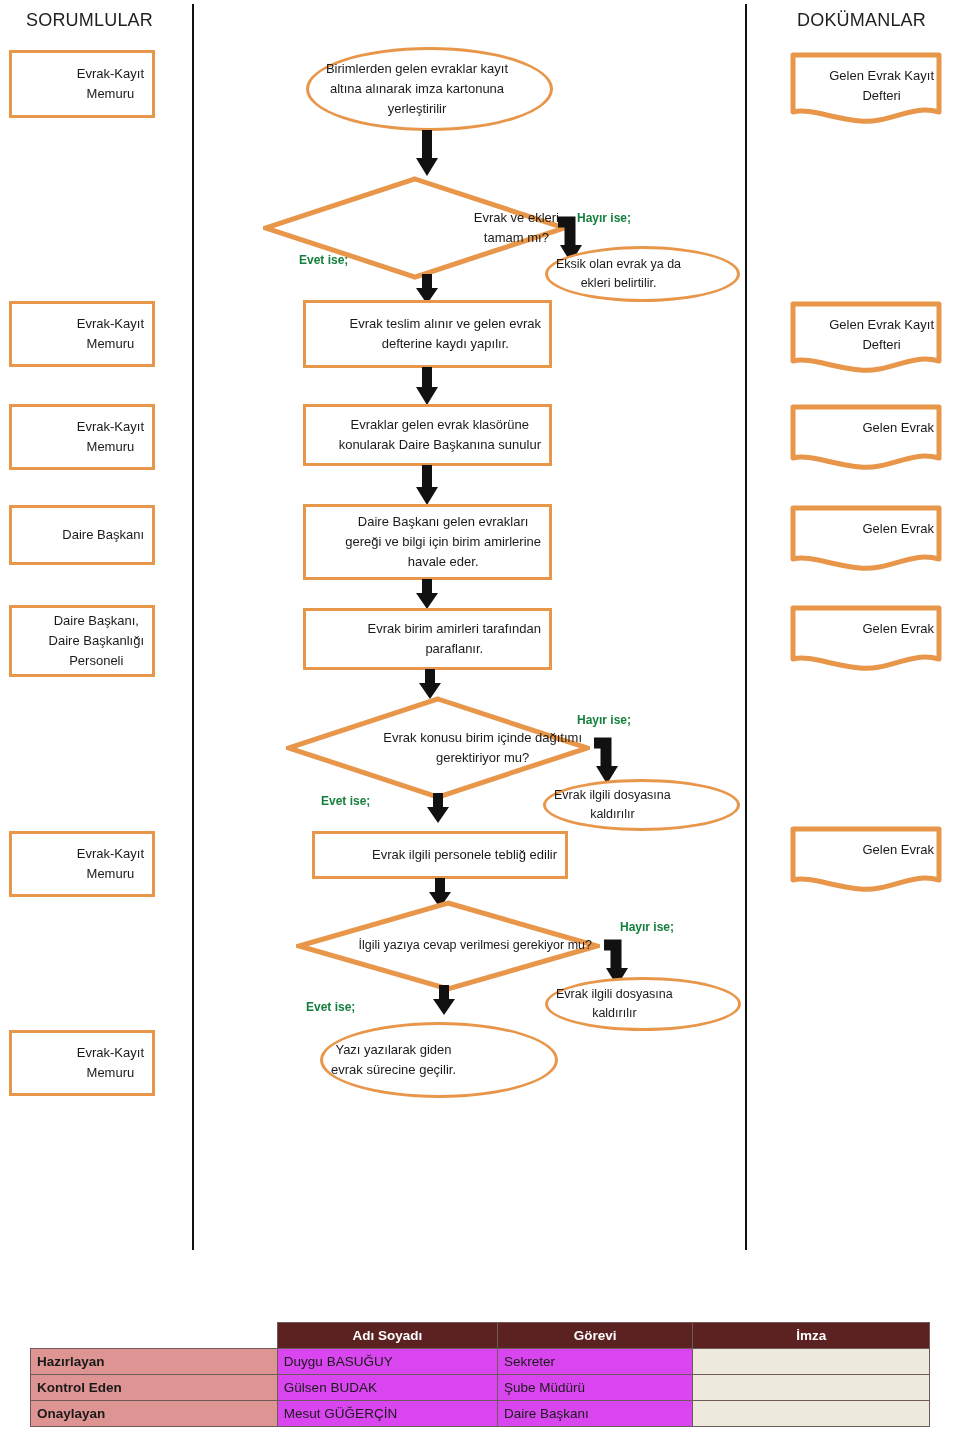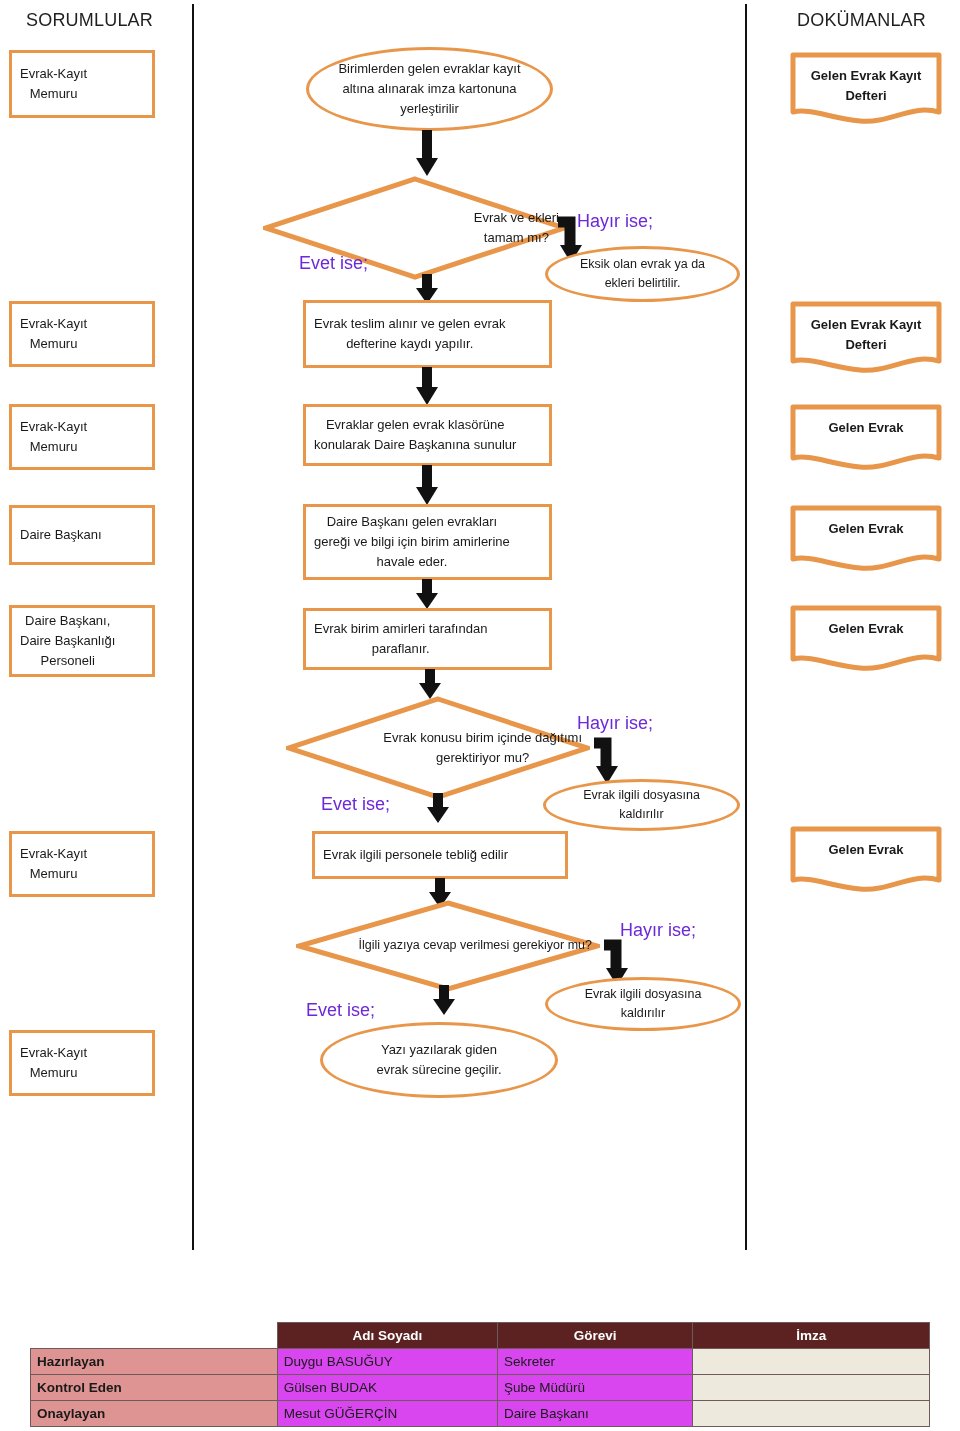--- a/index.html
+++ b/index.html
@@ -41,65 +41,64 @@
   }
 
   
   .rect{
     position:absolute;
     box-sizing:border-box;
     border:3px solid #E8964A;
     background:#ffffff;
     display:flex;
     align-items:center;
-    justify-content:flex-start;
+    justify-content:flex-end;
   }
 
   
   .ellipse{
     position:absolute;
     box-sizing:border-box;
     border:3px solid #E8964A;
     border-radius:50%;
     background:#ffffff;
     display:flex;
     align-items:center;
-    justify-content:center;
   }
 
   
   .diamond{
     position:absolute;
     display:flex;
     align-items:center;
     justify-content:flex-end;
   }
   .diamond svg{position:absolute;left:0;top:0;width:100%;height:100%;}
 
   
   .docshape{
     position:absolute;
     display:flex;
     align-items:flex-start;
-    justify-content:center;
-    font-weight:bold;
+    justify-content:flex-end;
   }
   .docshape svg{position:absolute;left:0;top:0;width:100%;height:100%;}
   .docshape .node-text{padding-top:14px;}
 
   
   .arrow-down{position:absolute;}
   .arrow-elbow{position:absolute;}
 
   
   .branch-label{
     position:absolute;
-    font-size:18px;
-    color:#6d28d9;
+    font-size:12px;
+    color:#15803d;
     white-space:nowrap;
+    font-weight:bold;
   }
 
   
   .sig-table{
     position:absolute;
     border-collapse:collapse;
     font-size:13.5px;
   }
   .sig-table td,.sig-table th{
     border:1px solid #6e5a5a;

